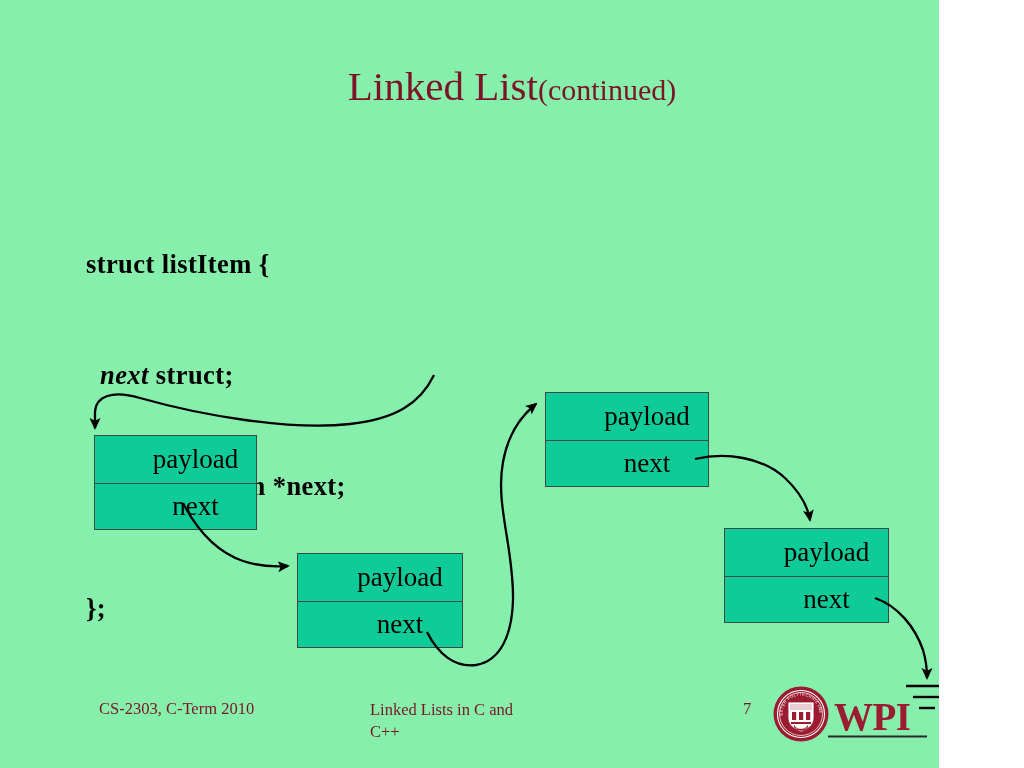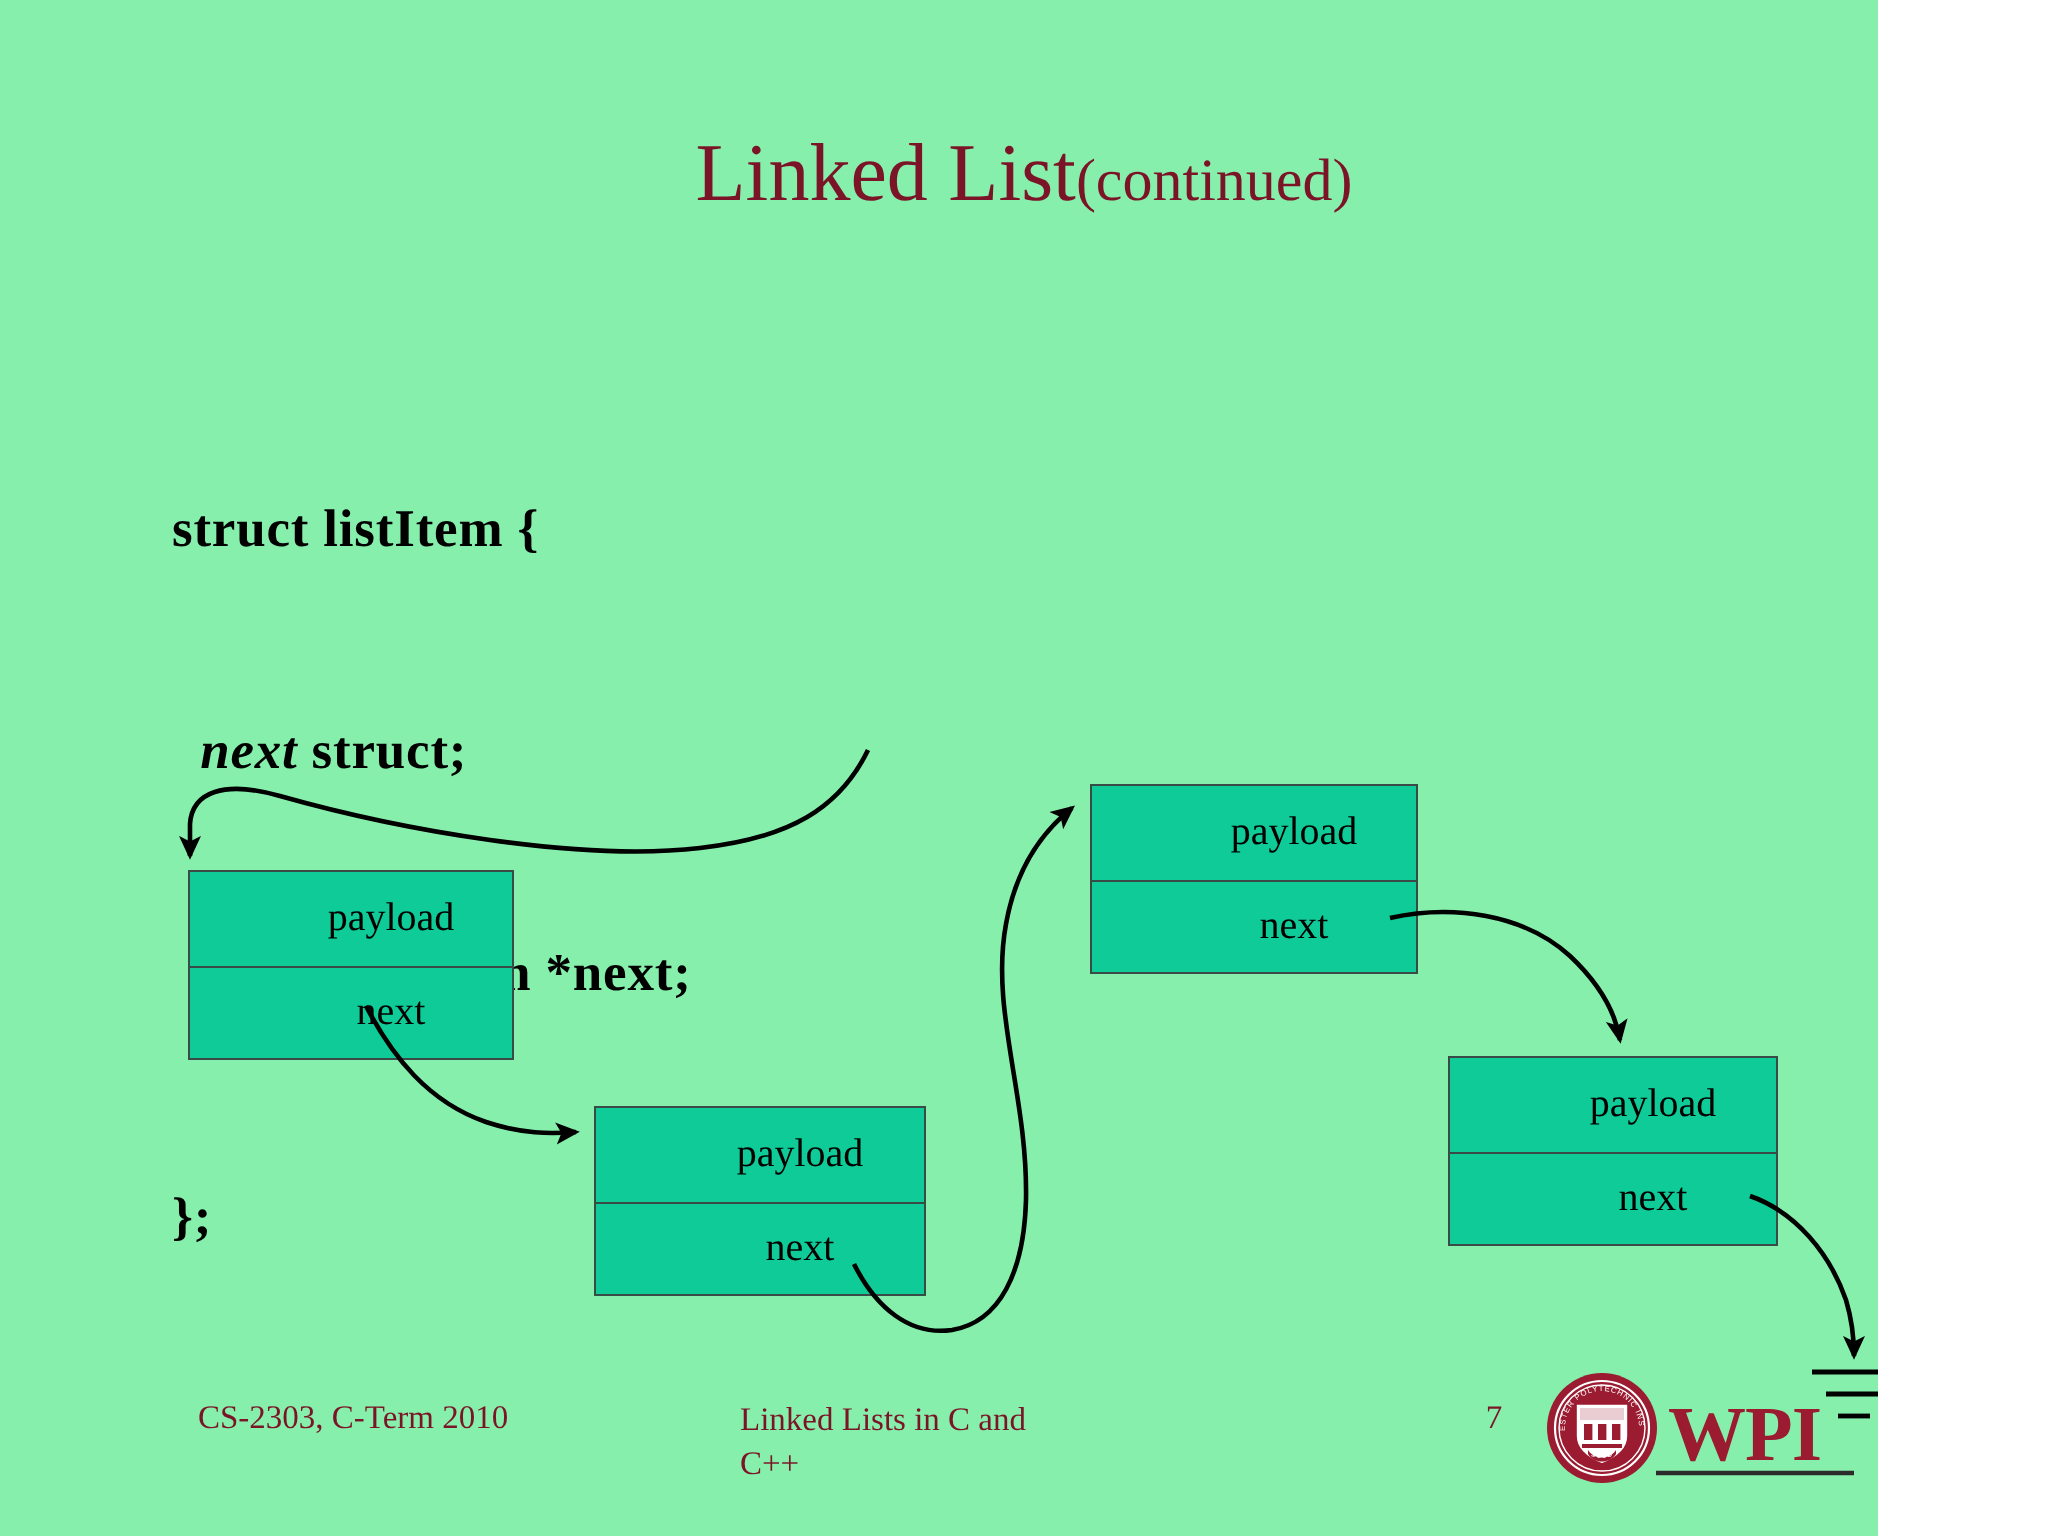--- a/index.html
+++ b/index.html
@@ -57,21 +57,21 @@
     border: 1.6px solid #3a4a46;
     display: flex;
     flex-direction: column;
   }
   .node .cell {
     flex: 1 1 50%;
     display: flex;
     align-items: center;
     justify-content: center;
     font-family: "Liberation Serif", serif;
-    font-size: 20px;
+    font-size: 27px;
     color: #000000;
     box-sizing: border-box;
     padding-left: 40px;
   }
   .node .cell.bottom {
     border-top: 1.6px solid #3a4a46;
   }
 
   #node1 { left: 94px;  top: 435px; width: 163px; height: 95px; }
   #node2 { left: 297px; top: 553px; width: 166px; height: 95px; }

